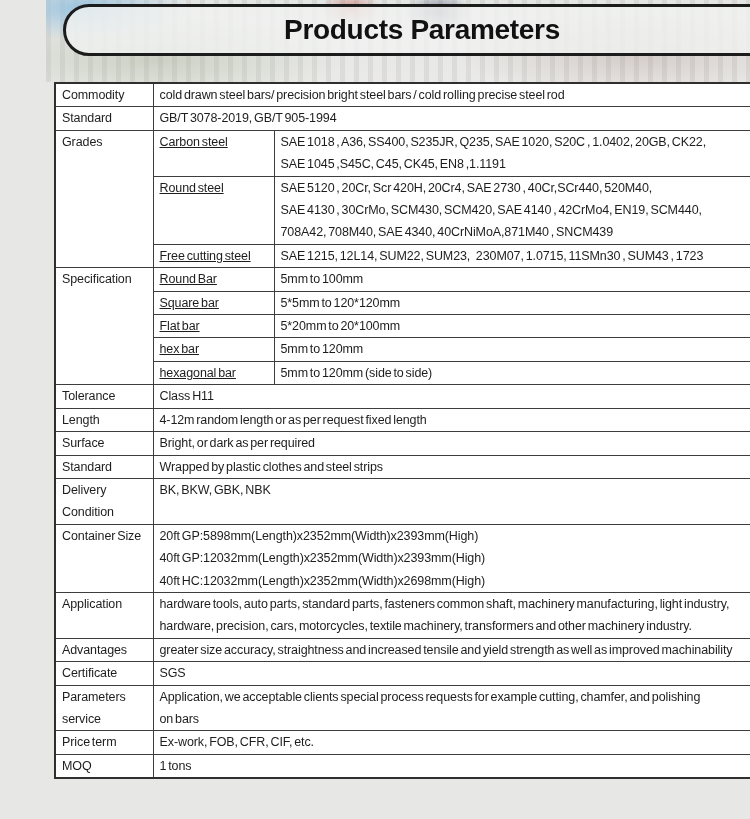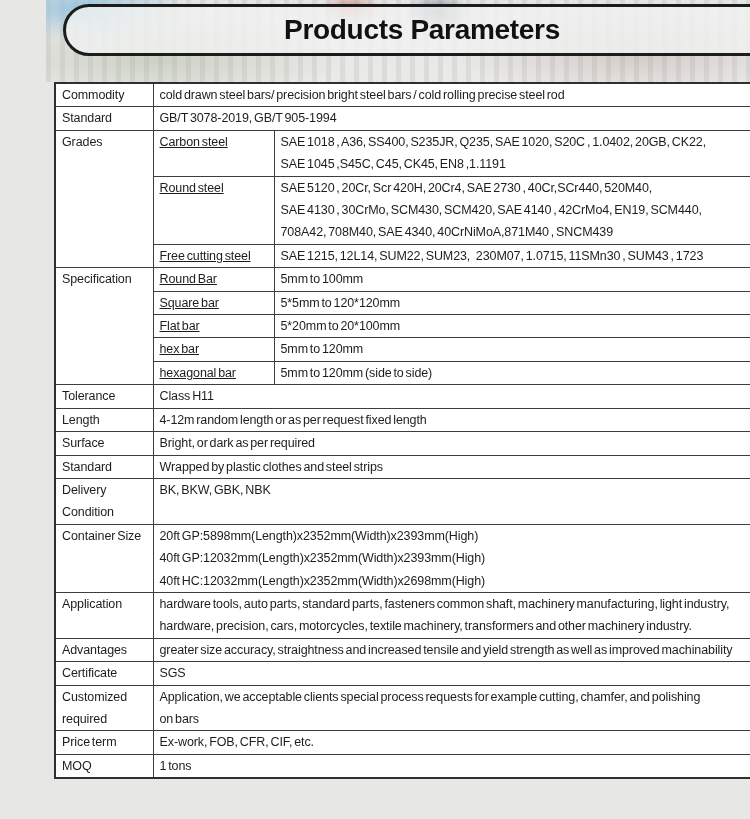--- a/index.html
+++ b/index.html
@@ -158,21 +158,21 @@
       </tr>
       <tr>
         <td class="lbl">Advantages</td>
         <td class="val" colspan="2">greater size accuracy, straightness and increased tensile and yield strength as well as improved machinability</td>
       </tr>
       <tr>
         <td class="lbl">Certificate</td>
         <td class="val" colspan="2">SGS</td>
       </tr>
       <tr>
-        <td class="lbl">Customized required</td>
+        <td class="lbl">Parameters service</td>
         <td class="val" colspan="2">Application, we acceptable clients special process requests for example cutting, chamfer, and polishing
 on bars</td>
       </tr>
       <tr>
         <td class="lbl">Price term</td>
         <td class="val" colspan="2">Ex-work, FOB, CFR, CIF, etc.</td>
       </tr>
       <tr>
         <td class="lbl">MOQ</td>
         <td class="val" colspan="2">1 tons</td>

